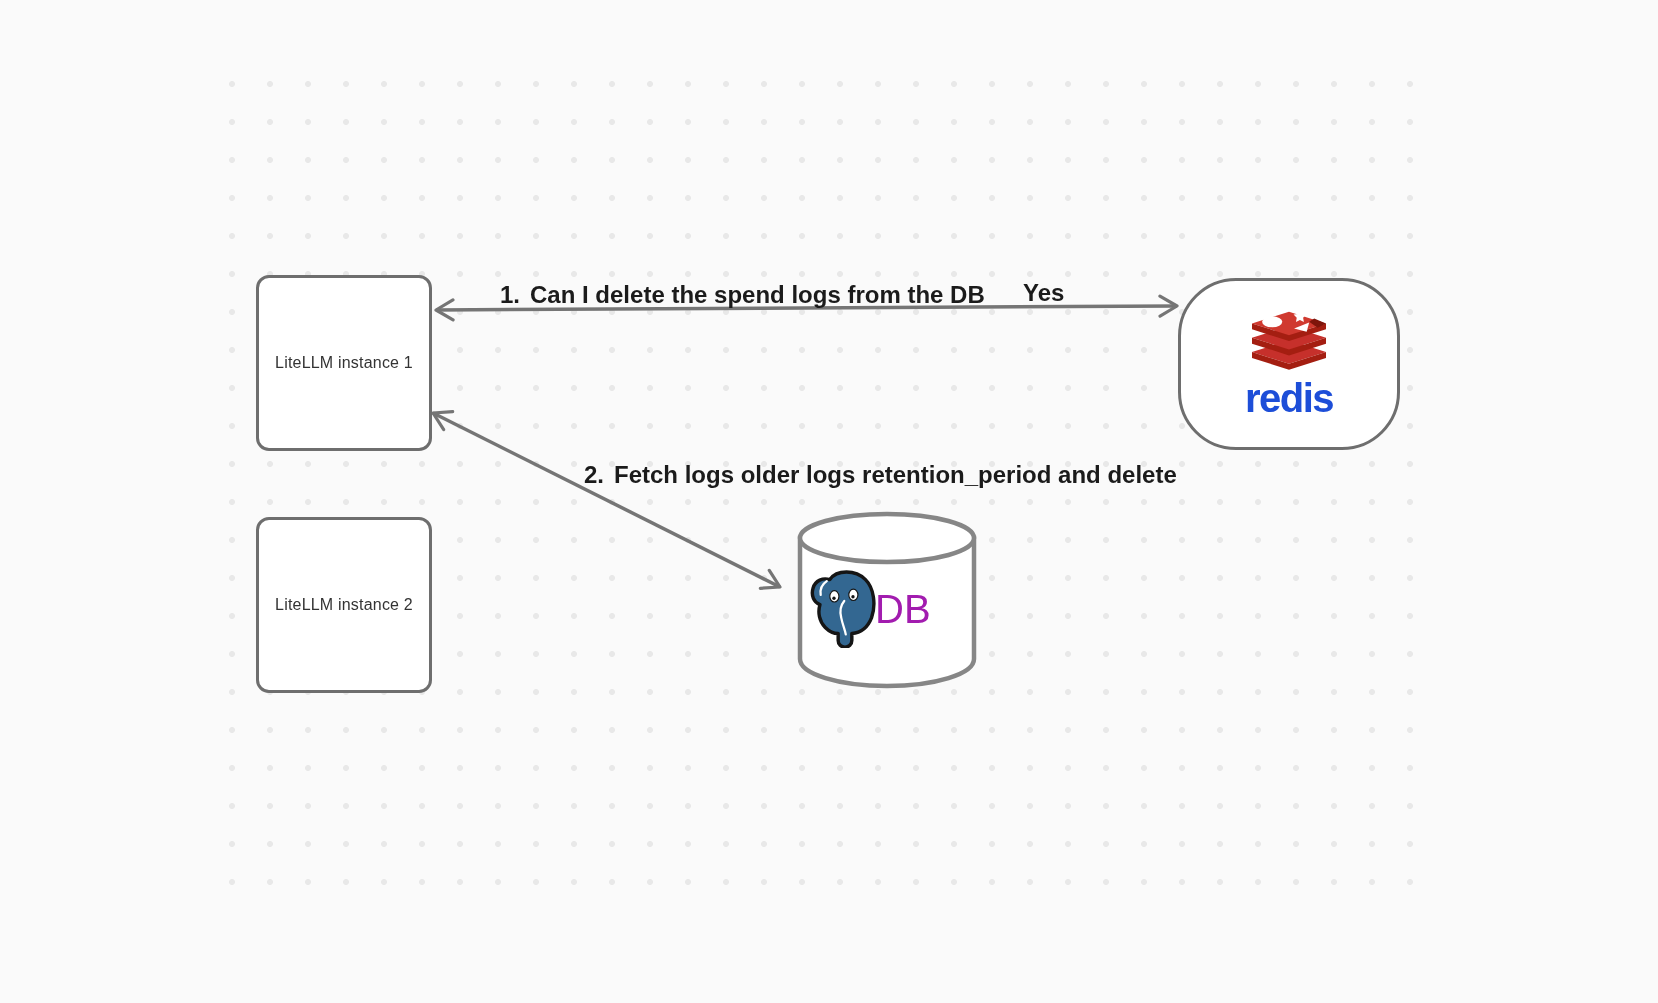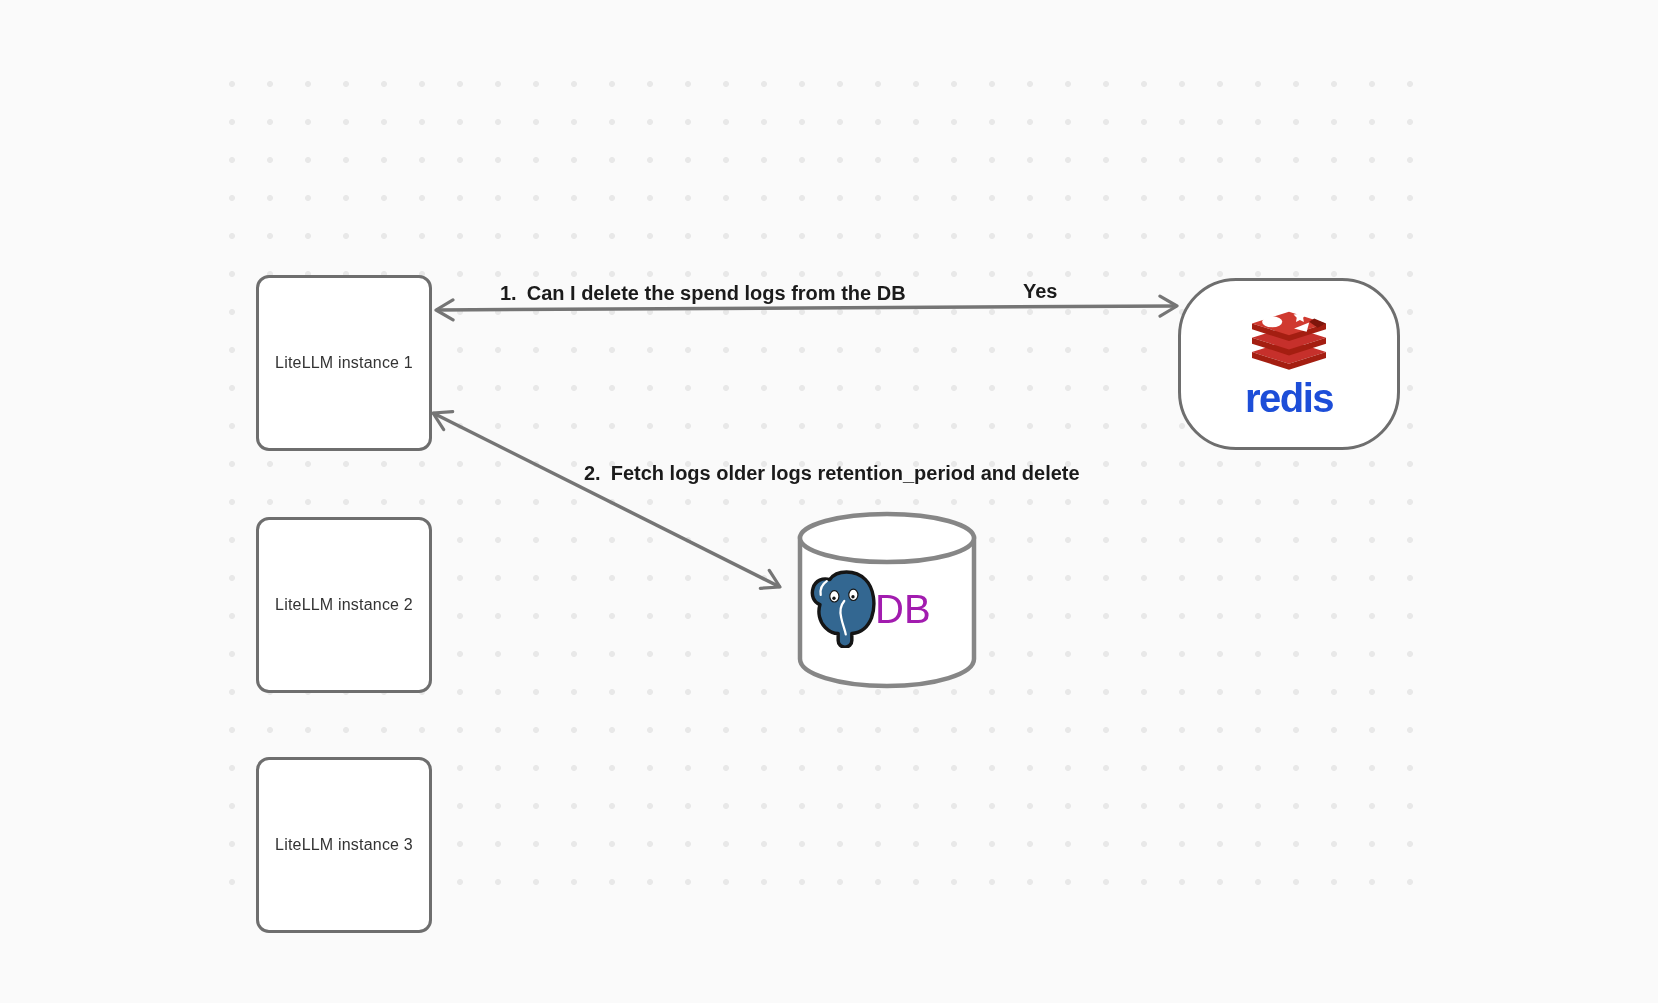--- a/index.html
+++ b/index.html
@@ -33,21 +33,21 @@
   .redis-word {
     font-size:40px; font-weight:bold; color:#1d4ed8;
     letter-spacing:-1.5px; margin-top:-6px; line-height:1;
   }
   .cylinder { position:absolute; left:797px; top:511px; width:180px; height:178px; }
   .cyl-content { position:absolute; left:10px; top:58px; display:flex; align-items:center; }
   .db-label {
     font-size:40px; color:#a21caf; font-weight:500; line-height:1; margin-left:-8px;
   }
   .edge-label {
-    position:absolute; font-size:20px; font-weight:bold; color:#1b1b1b;
+    position:absolute; font-size:24px; font-weight:bold; color:#1b1b1b;
     white-space:nowrap; line-height:1.2;
   }
   .edge-num { margin-right:10px; }
   #label1 { left:500px; top:281px; }
   #label1-yes { left:1023px; top:279px; }
   #label2 { left:584px; top:461px; }
 </style>
 </head>
 <body>
 
@@ -73,23 +73,20 @@
   </div>
   <div class="edge-label" id="label2">
     <span class="edge-num">2.</span><span>Fetch logs older logs retention_period and delete</span>
   </div>
 
   <div class="node-box" id="inst1">
     <span class="node-label">LiteLLM instance 1</span>
   </div>
   <div class="node-box" id="inst2">
     <span class="node-label">LiteLLM instance 2</span>
-  </div>
-  <div class="node-box" id="inst3">
-    <span class="node-label">LiteLLM instance 3</span>
   </div>
 
   <div class="redis-node">
     <svg width="86" height="74" viewBox="0 0 100 88">
 
       <polygon points="50,36 94,50 50,64 6,50" fill="#c6302b"></polygon>
       <path d="M6,50 L6,57 L50,71 L94,57 L94,50 L50,64 Z" fill="#a41e11"></path>
 
       <polygon points="50,19 94,33 50,47 6,33" fill="#c6302b"></polygon>
       <path d="M6,33 L6,40 L50,54 L94,40 L94,33 L50,47 Z" fill="#a41e11"></path>

